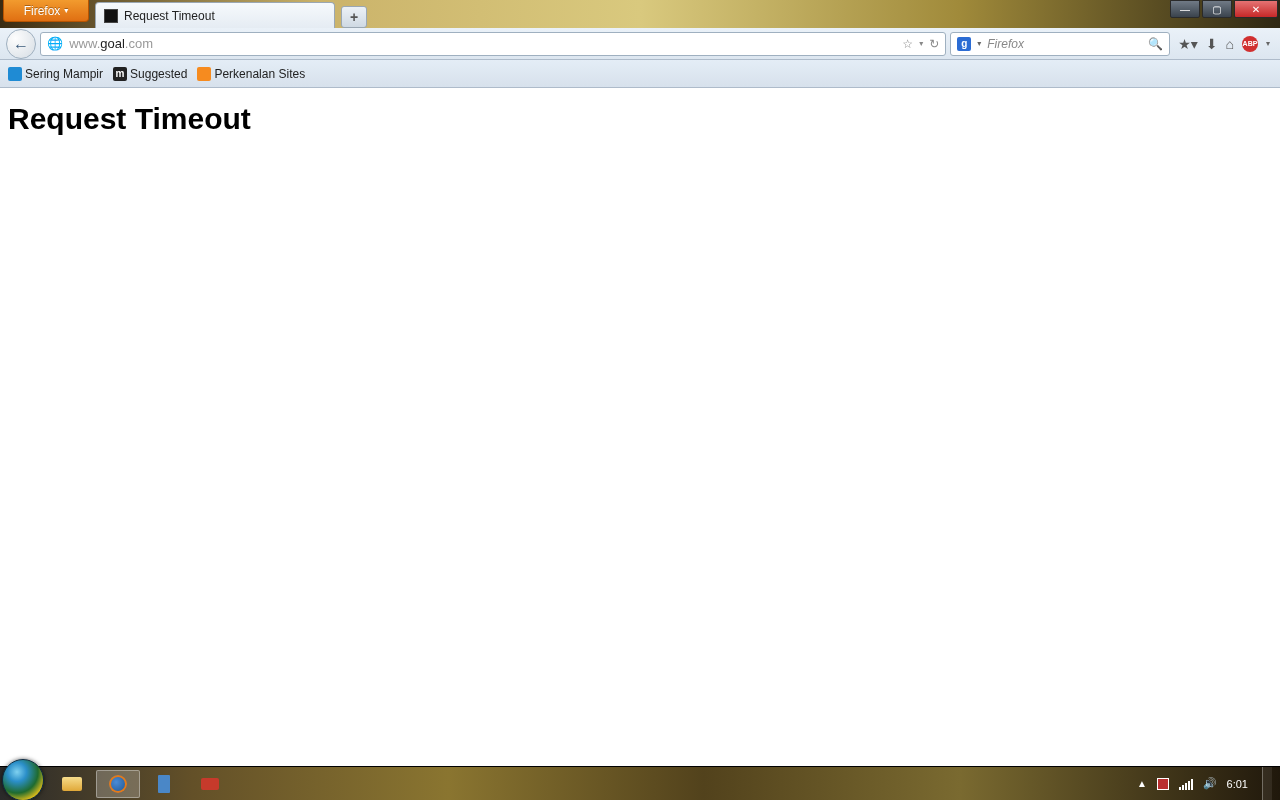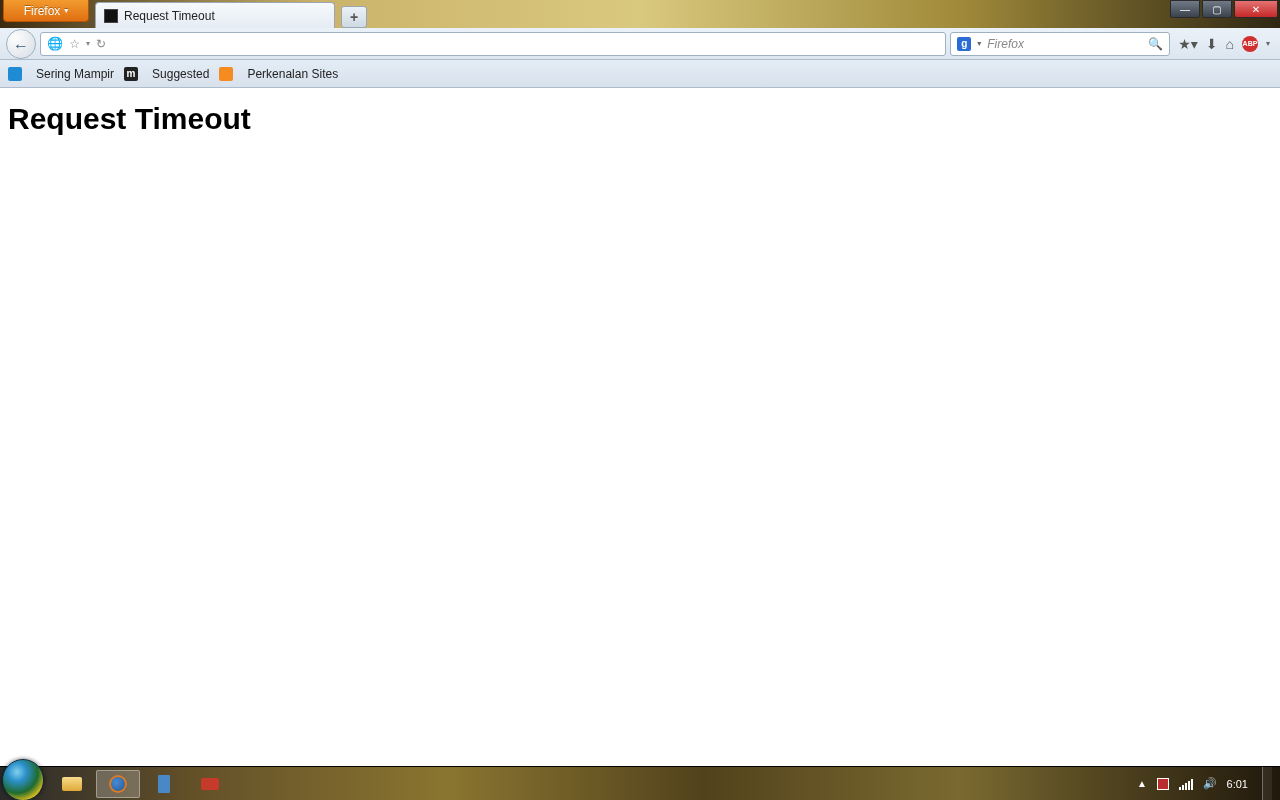--- a/index.html
+++ b/index.html
@@ -123,21 +123,21 @@
   .abp{width:16px;height:16px;border-radius:50%;background:#d12f2f;color:#fff;font-size:7px;font-weight:bold;
     display:flex;align-items:center;justify-content:center;}
 
   
   .bm-bar{
     height:28px;background:linear-gradient(#e4edf6,#d7e1ec);
     border-bottom:1px solid #aebbca;
     display:flex;align-items:center;gap:10px;
     padding:0 8px;font-size:12px;color:#222;
   }
-  .bm-item{display:flex;align-items:center;gap:14px;}
+  .bm-item{display:flex;align-items:center;gap:3px;}
   .bm-ico{width:14px;height:14px;border-radius:2px;}
   .bm1{background:#1f8bd4;}
   .bm2{background:#222;color:#fff;font-size:10px;font-weight:bold;display:flex;align-items:center;justify-content:center;}
   .bm3{background:#f68b1f;}
 
   
   .page {
     padding: 14px 8px;
     font-family: "Times New Roman", serif;
     color:#000;
@@ -191,20 +191,23 @@
     <div class="win-btn">—</div>
     <div class="win-btn">▢</div>
     <div class="win-btn close">✕</div>
   </div>
 </div>
 
 <div class="nav-bar">
   <div class="nav-btn back">←</div>
   <div class="url-bar">
     <span class="globe">🌐</span>
+    <span class="url-text">
+      <span class="faded">www.</span><span class="bold">goal</span><span class="faded">.com</span>
+    </span>
     <span class="url-icons">
       <span>☆</span>
       <span style="font-size:8px;">▾</span>
       <span>↻</span>
     </span>
   </div>
   <div class="search-bar">
     <span class="g-icon">g</span>
     <span class="tri">▾</span>
     <span>Firefox</span>

